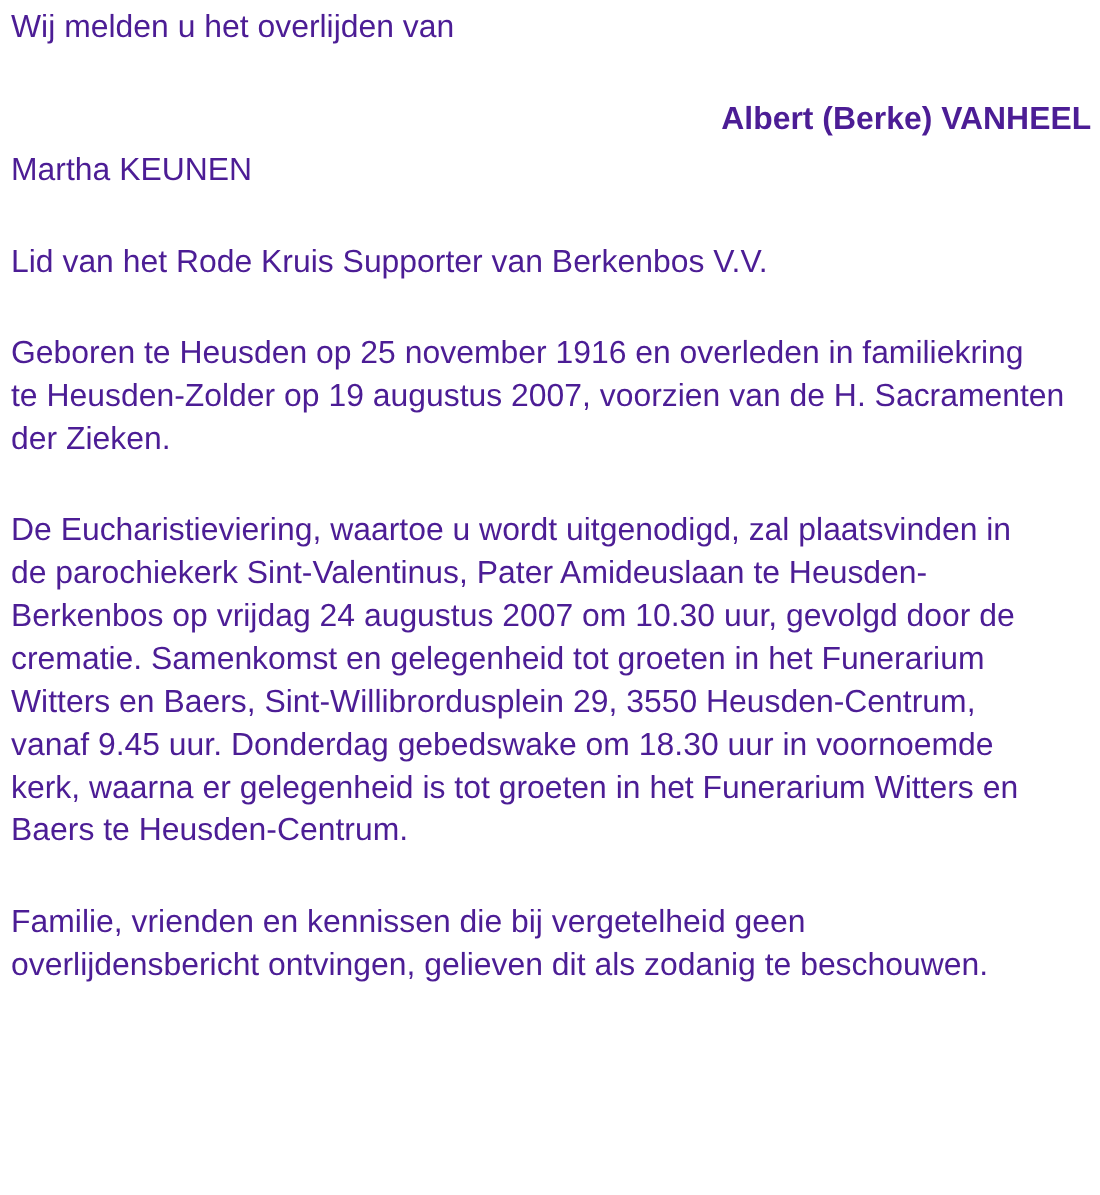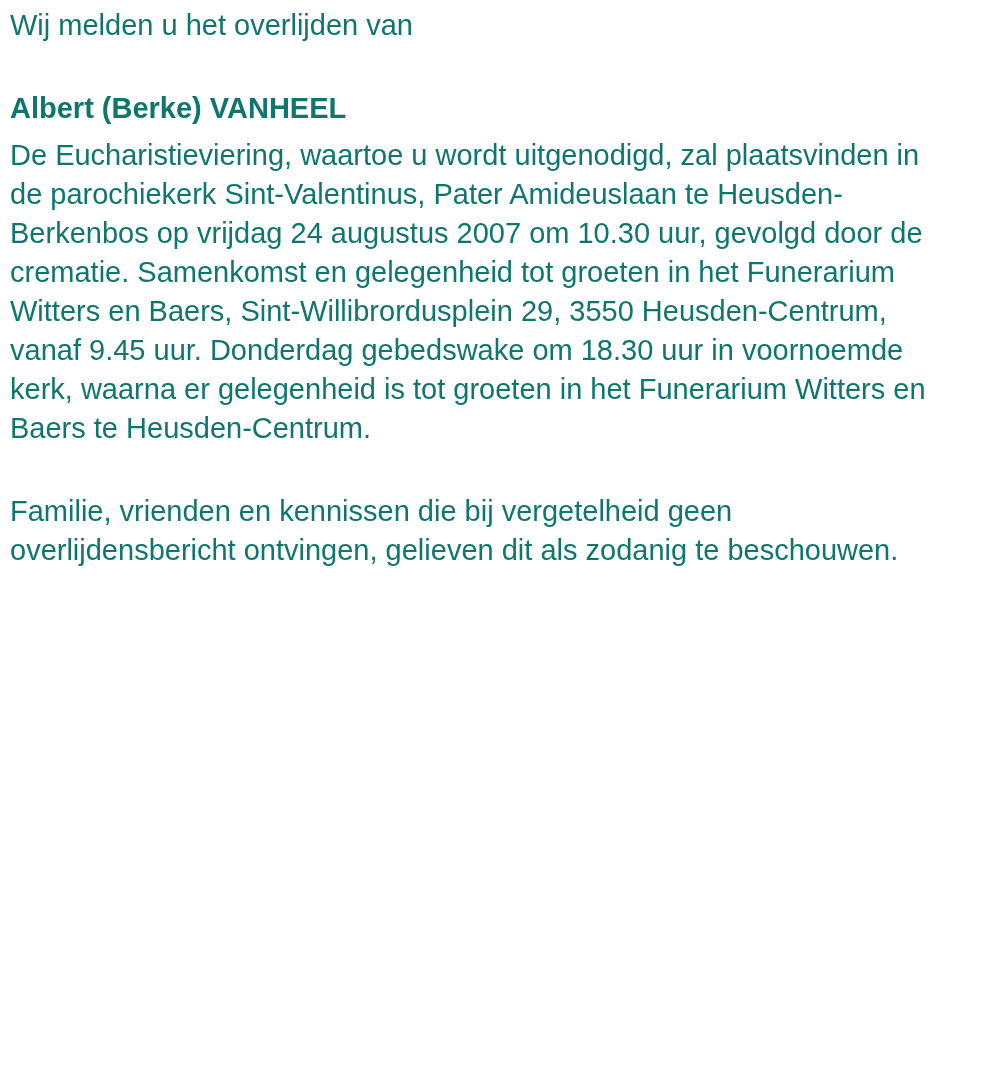--- a/index.html
+++ b/index.html
@@ -9,44 +9,49 @@
     background: #ffffff;
     overflow: hidden;
   }
   .doc {
     width: 1000px;
     min-height: 1086px;
     padding: 6px 8px 0 10px;
     font-family: "Liberation Sans", sans-serif;
     font-size: 29px;
     line-height: 39px;
-    color: #0f766e;
+    color: #4c1d95;
     background: #ffffff;
   }
   .doc p {
     white-space: pre-line;      
     margin: 0 0 44px 0;
     font-weight: 400;
   }
   .doc p.tight { margin-bottom: 8px; }
-  .doc p.bold  { font-weight: 700; }
+  .doc p.bold  { font-weight: 700; text-align: right; }
   .doc p.last  { margin-bottom: 0; margin-top: 32px; }
 </style>
 </head>
 <body>
 
 <main class="doc">
   <p>Wij melden u het overlijden van</p>
 
 
   <p class="tight bold">Albert (Berke) VANHEEL</p>
 
 
+  <p>Martha KEUNEN</p>
 
+  <p>Lid van het Rode Kruis Supporter van Berkenbos V.V.</p>
 
+  <p>Geboren te Heusden op 25 november 1916 en overleden in familiekring
+te Heusden-Zolder op 19 augustus 2007, voorzien van de H. Sacramenten
+der Zieken.</p>
 
   <p>De Eucharistieviering, waartoe u wordt uitgenodigd, zal plaatsvinden in
 de parochiekerk Sint-Valentinus, Pater Amideuslaan te Heusden-
 Berkenbos op vrijdag 24 augustus 2007 om 10.30 uur, gevolgd door de
 crematie. Samenkomst en gelegenheid tot groeten in het Funerarium
 Witters en Baers, Sint-Willibrordusplein 29, 3550 Heusden-Centrum,
 vanaf 9.45 uur. Donderdag gebedswake om 18.30 uur in voornoemde
 kerk, waarna er gelegenheid is tot groeten in het Funerarium Witters en
 Baers te Heusden-Centrum.</p>
 

